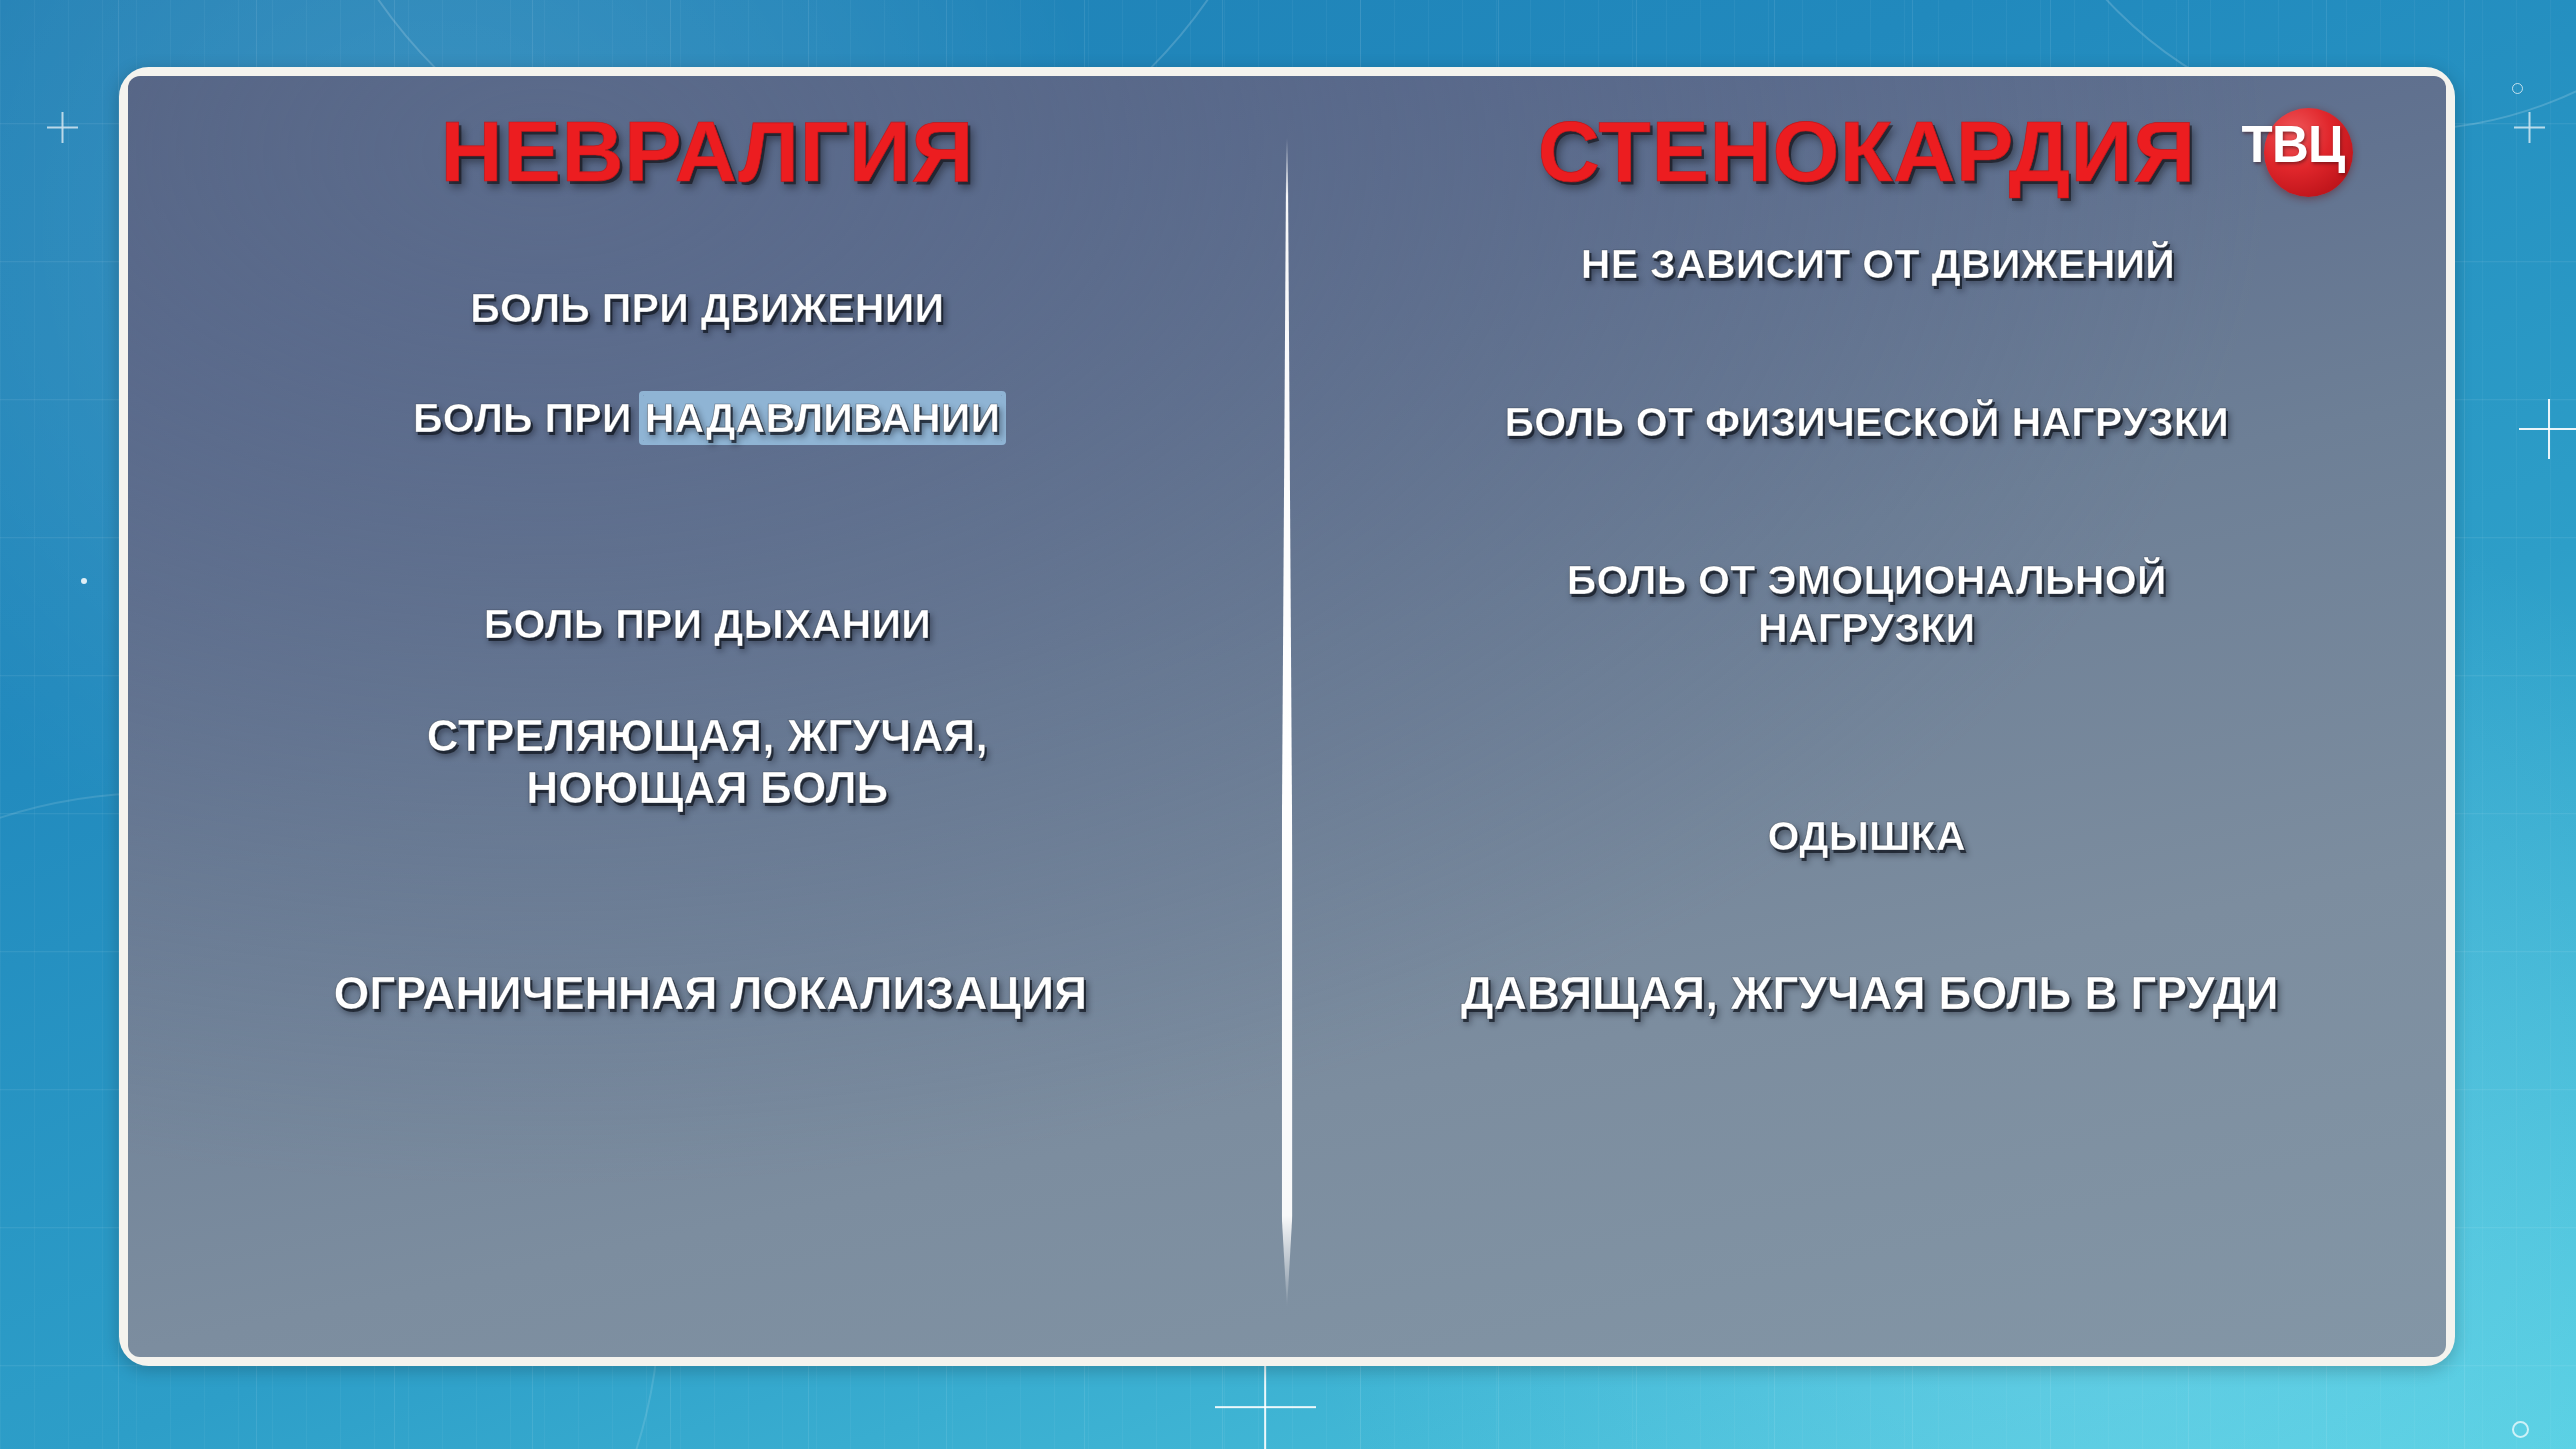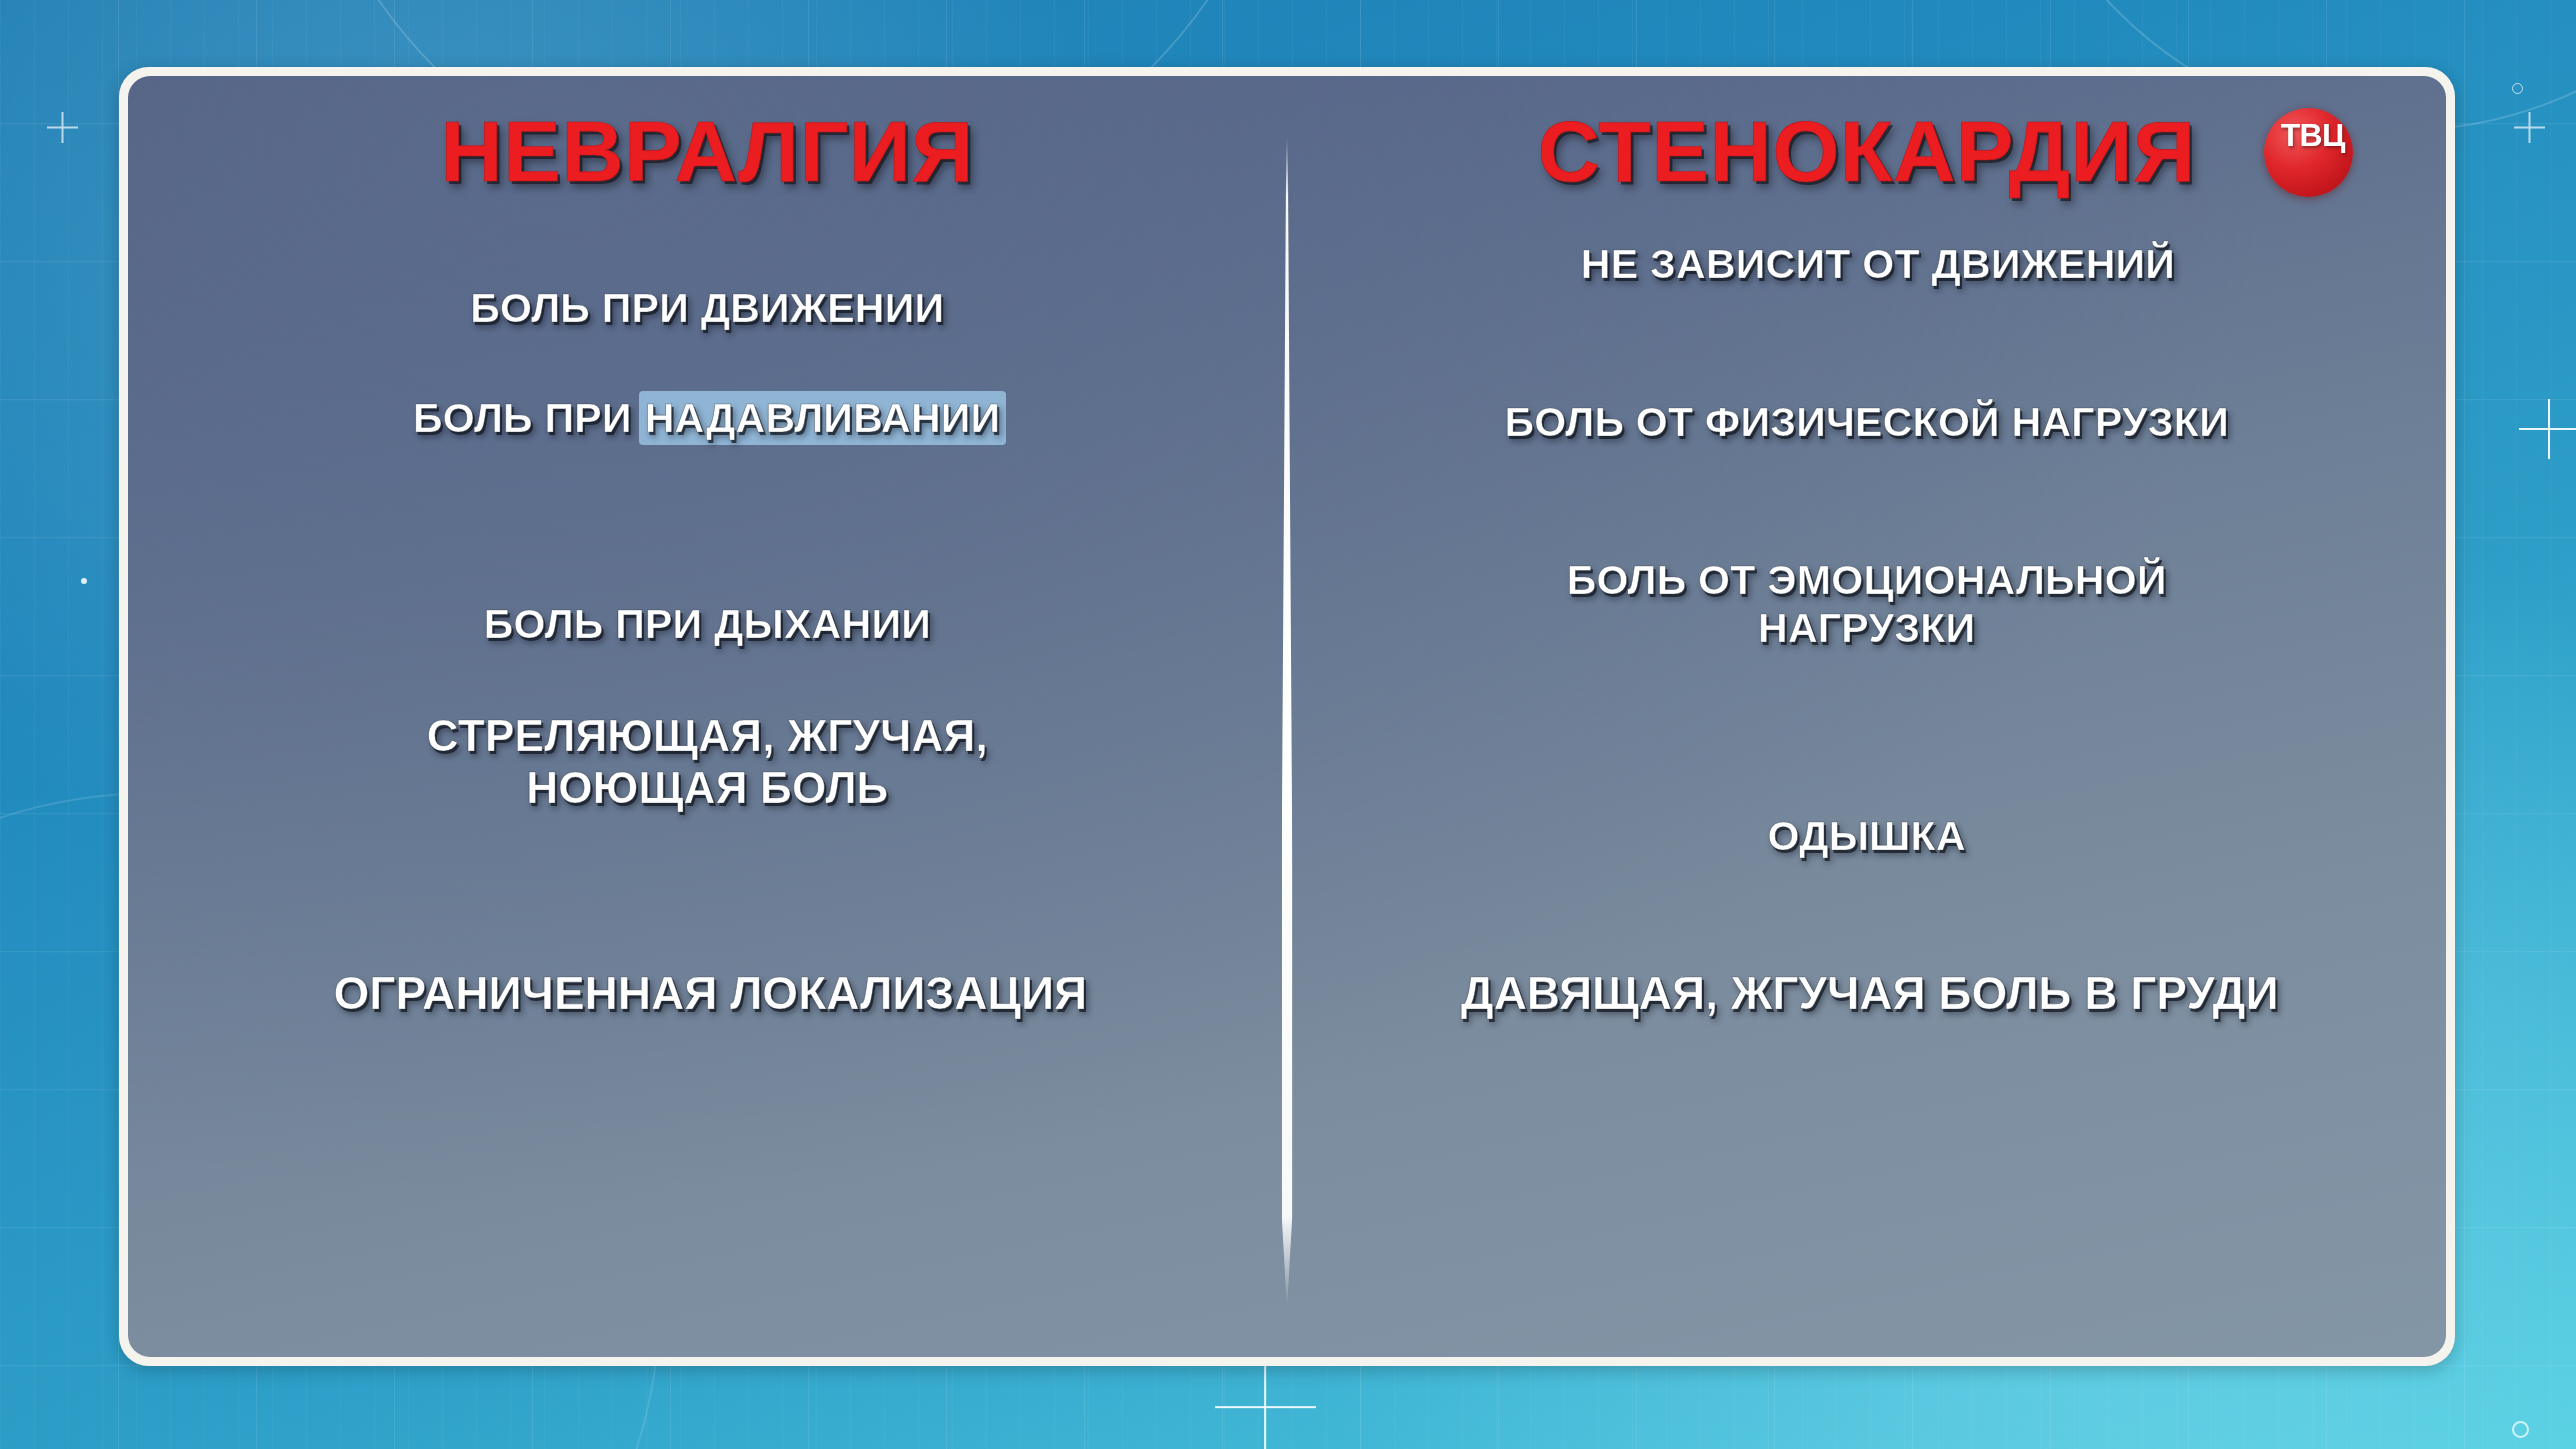--- a/index.html
+++ b/index.html
@@ -101,21 +101,21 @@
     border-radius: 29.5px;
     background: #f4f3ee;
     padding: 8.7px;
     box-sizing: border-box;
     box-shadow: 0 4px 17.4px rgba(0,0,0,0.22);
   }
   #panel-inner {
     position: relative;
     width: 100%;
     height: 100%;
-    border-radius: 22px;
+    border-radius: 12px;
     overflow: hidden;
     background:
       radial-gradient(ellipse 120% 130% at 18% 6%, rgba(92,108,140,0.85) 0%, rgba(92,108,140,0) 62%),
       linear-gradient(168deg, #4e5c7d 0%, #57678a 16%, #6d7f96 46%, #7c8d9f 72%, #8396a6 100%);
   }
 
   
   .columns {
     position: absolute;
     inset: 0;
@@ -220,21 +220,21 @@
     width: 89px;
     height: 89px;
     border-radius: 50%;
     background: radial-gradient(circle at 34% 28%, #f0575a 0%, #e0262b 42%, #c2161c 75%, #a7111a 100%);
     box-shadow: 0 2px 8px rgba(90,10,14,0.45);
   }
   #tvc-text {
     position: absolute;
     right: 10.7px;
     top: 12px;
-    font-size: 32px;
+    font-size: 51px;
     font-weight: 900;
     letter-spacing: -0.7px;
     color: #ffffff;
     line-height: 1;
     white-space: nowrap;
     text-shadow: 1.3px 2px 3.4px rgba(60,10,14,0.5);
   }
 </style>
 </head>
 <body>

